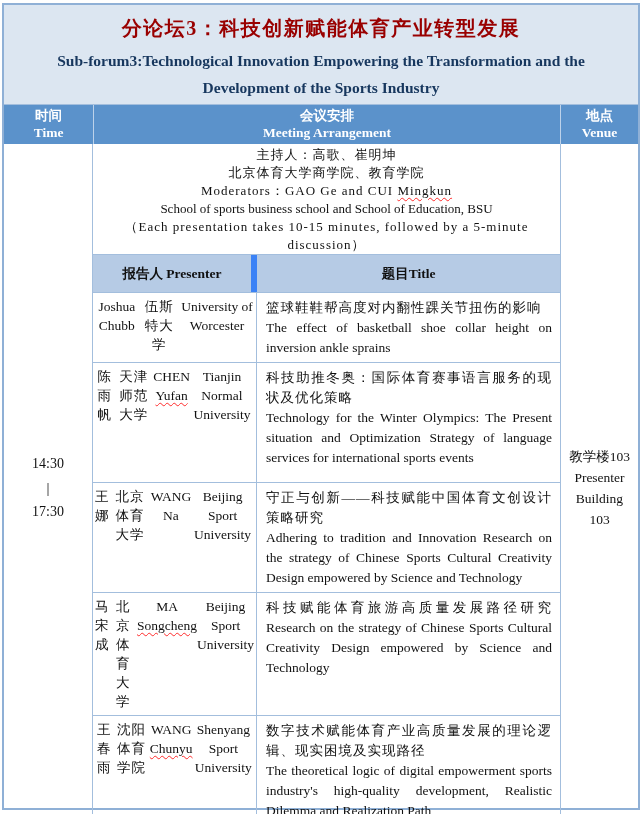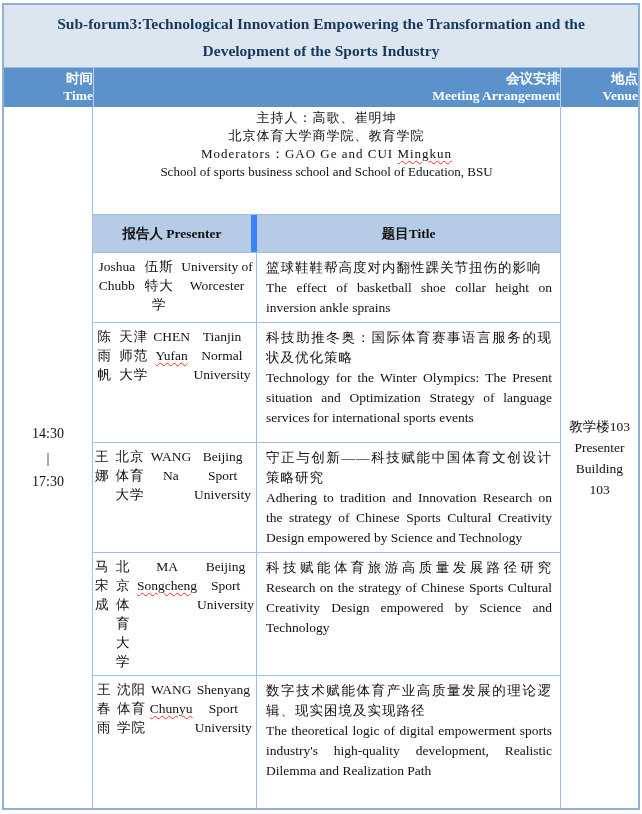--- a/index.html
+++ b/index.html
@@ -28,21 +28,21 @@
     line-height:37px; letter-spacing:1.5px;
   }
   .title-en {
     font-size:15.5px; font-weight:bold; color:#17375e;
     line-height:27px;
   }
   
   .head-row {
     display:grid; grid-template-columns:89px 1fr 78px;
     background:#5b92cb; color:#ffffff;
-    font-weight:bold; text-align:right;
+    font-weight:bold; text-align:center;
   }
   .hcell { padding:2px 0 3px 0; font-size:13.5px; line-height:17px; }
   .hcell + .hcell { border-left:1px solid #bdd2ea; }
   
   .body-row { display:grid; grid-template-columns:89px 1fr 78px; flex:1; }
   .time-cell {
     border-right:1px solid #a3bedd;
     display:flex; flex-direction:column; justify-content:center; align-items:center;
     font-size:14px; line-height:26px;
   }
@@ -97,20 +97,21 @@
   }
   .time-divider { font-size:15px; line-height:22px; }
 </style>
 </head>
 <body>
 
 <div class="page">
   <div class="doc">
 
     <div class="title-band">
+      <div class="title-zh">分论坛3：科技创新赋能体育产业转型发展</div>
       <div class="title-en">Sub-forum3:Technological Innovation Empowering the Transformation and the</div>
       <div class="title-en">Development of the Sports Industry</div>
     </div>
 
     <div class="head-row">
       <div class="hcell">
         <div>时间</div>
         <div>Time</div>
       </div>
       <div class="hcell">
@@ -130,20 +131,21 @@
         <div class="time-divider">|</div>
         <div>17:30</div>
       </div>
 
       <div class="middle-cell">
         <div class="moderators">
             <div class="mline zh"><span>主持人：高歌、崔明坤</span></div>
             <div class="mline zh"><span>北京体育大学商学院、教育学院</span></div>
             <div class="mline zh"><span>Moderators：GAO Ge and CUI </span><span class="wv">Mingkun</span></div>
             <div class="mline"><span>School of sports business school and School of Education, BSU</span></div>
+            <div class="mline zh"><span>（Each presentation takes 10-15 minutes, followed by a 5-minute discussion）</span></div>
           </div>
         <div class="sub-head">
           <div class="shcell">报告人 Presenter</div>
           <div class="shcell">题目Title</div>
         </div>
         <div style="display:flex;flex-direction:column;flex:1;">
             <div class="srow" style="min-height: 70px;">
               <div class="pcell">
                 <div class="pline"><span>Joshua Chubb</span></div>
                 <div class="pline zh"><span>伍斯特大学</span></div>

